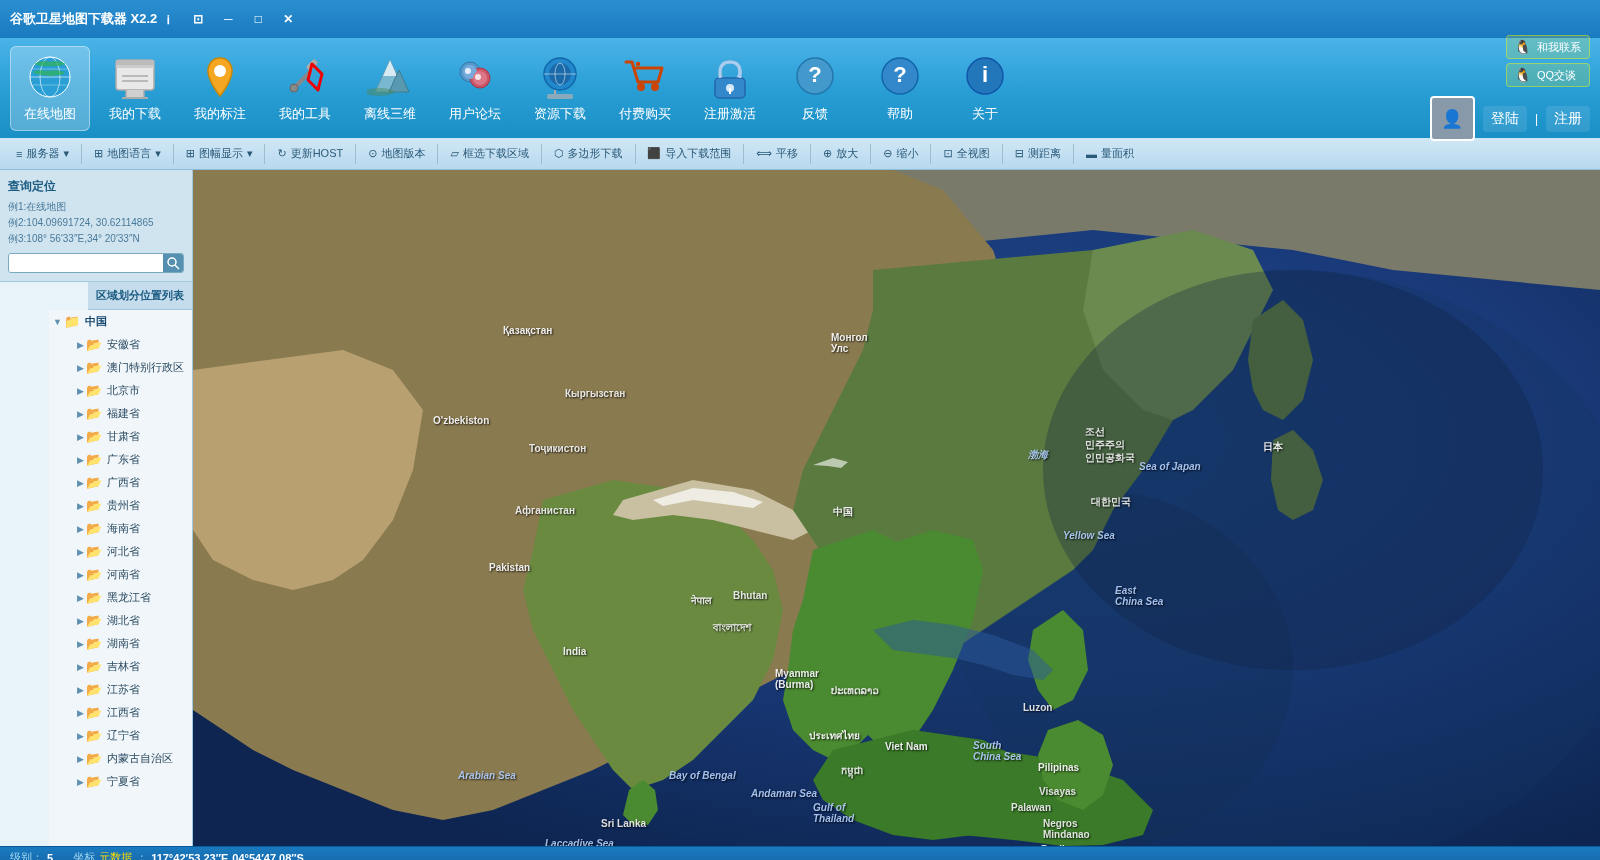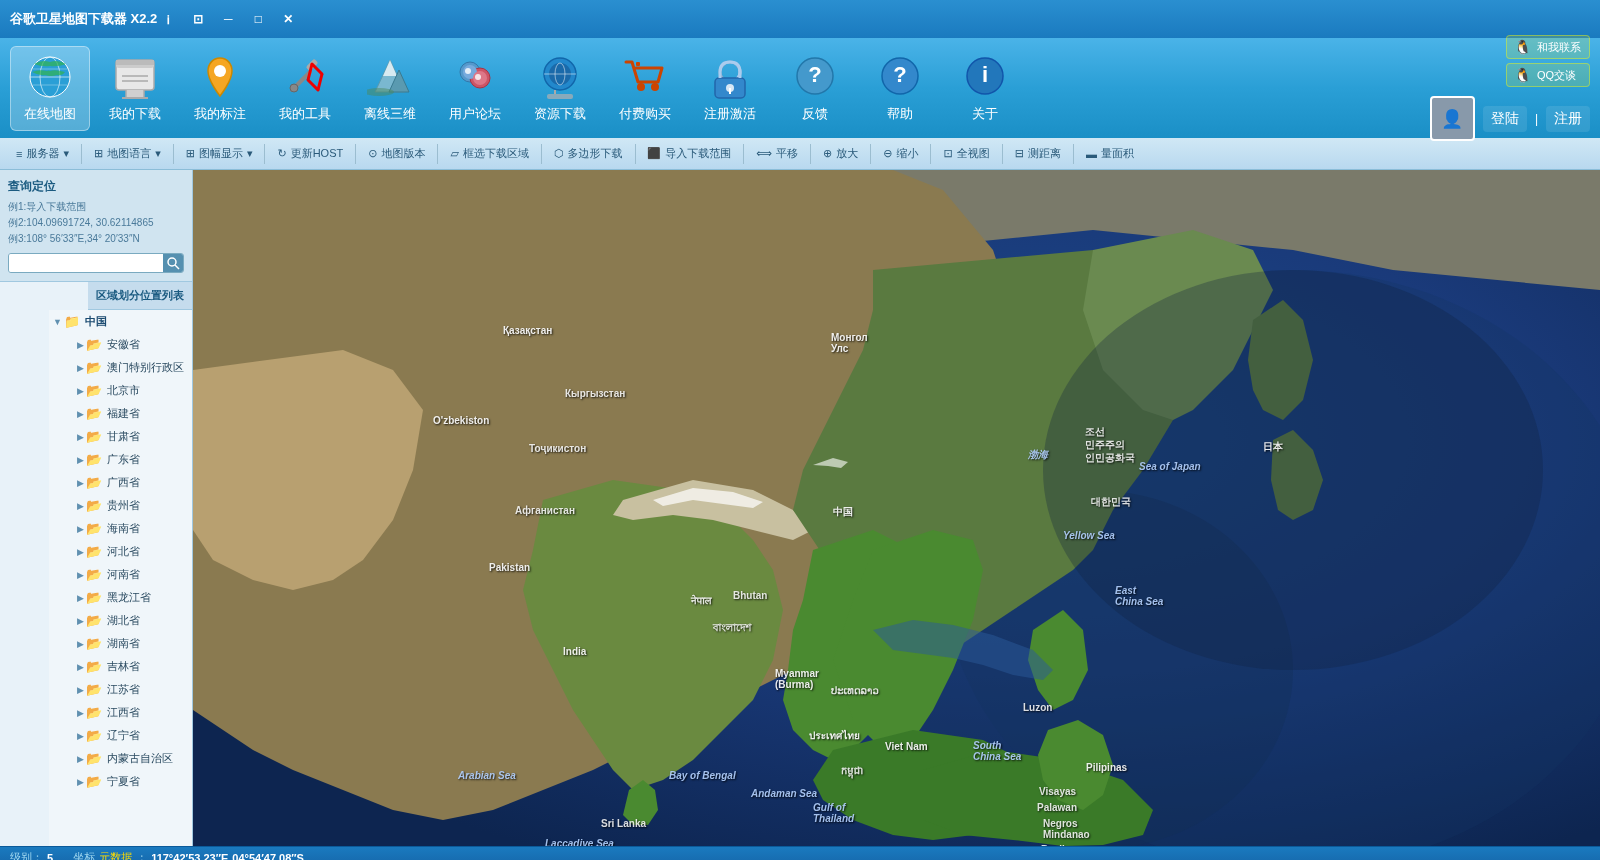--- a/index.html
+++ b/index.html
@@ -460,21 +460,21 @@
   </div>
 </div>
 
 <div id="main-content">
 
   <div id="sidebar">
 
     <div id="search-section">
       <div class="search-label">查询定位</div>
       <div class="search-example">
-        <div>例1:导入下载范围</div>
+        <div>例1:在线地图</div>
         <div>例2:104.09691724, 30.62114865</div>
         <div>例3:108° 56′33″E,34° 20′33″N</div>
       </div>
       <div class="search-box">
         <input class="search-input" type="text" style="">
         <button class="search-btn">
           <svg width="14" height="14" viewBox="0 0 14 14">
             <circle cx="6" cy="6" r="4" fill="none" stroke="white" stroke-width="1.5"></circle>
             <line x1="9" y1="9" x2="13" y2="13" stroke="white" stroke-width="1.5"></line>
           </svg>
@@ -684,23 +684,23 @@
     <div class="map-label sea" style="left:946px;top:291px;">Sea of Japan</div>
     <div class="map-label sea" style="left:835px;top:278px;">渤海</div>
     <div class="map-label sea" style="left:870px;top:360px;">Yellow Sea</div>
     <div class="map-label sea" style="left:922px;top:415px;">East<br>China Sea</div>
     <div class="map-label sea" style="left:780px;top:570px;">South<br>China Sea</div>
     <div class="map-label sea" style="left:265px;top:600px;">Arabian Sea</div>
     <div class="map-label sea" style="left:476px;top:600px;">Bay of Bengal</div>
     <div class="map-label sea" style="left:558px;top:618px;">Andaman Sea</div>
 
     <div class="map-label small" style="left:830px;top:532px;">Luzon</div>
-    <div class="map-label country" style="left:845px;top:592px;margin-left:48px;">Pilipinas</div>
+    <div class="map-label country" style="left:845px;top:592px;">Pilipinas</div>
     <div class="map-label small" style="left:846px;top:616px;">Visayas</div>
-    <div class="map-label small" style="left:818px;top:632px;margin-left:26px;">Palawan</div>
+    <div class="map-label small" style="left:818px;top:632px;">Palawan</div>
     <div class="map-label small" style="left:850px;top:648px;">Negros<br>Mindanao</div>
     <div class="map-label small" style="left:848px;top:674px;">Basilan</div>
 
     <div class="map-label small" style="left:408px;top:648px;">Sri Lanka</div>
     <div class="map-label sea" style="left:352px;top:668px;">Laccadive Sea</div>
 
   </div>
 </div>
 
 <div id="statusbar">

